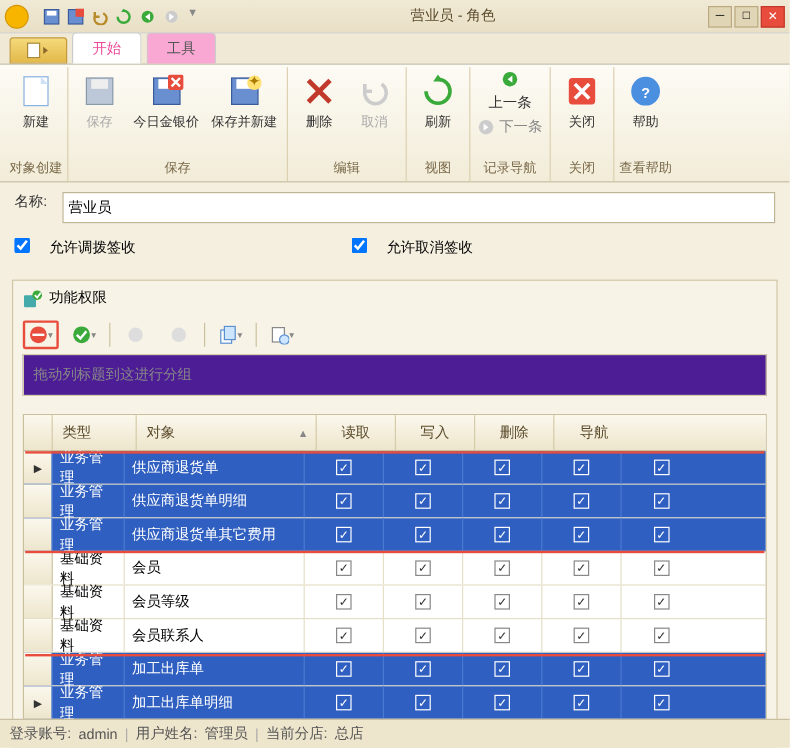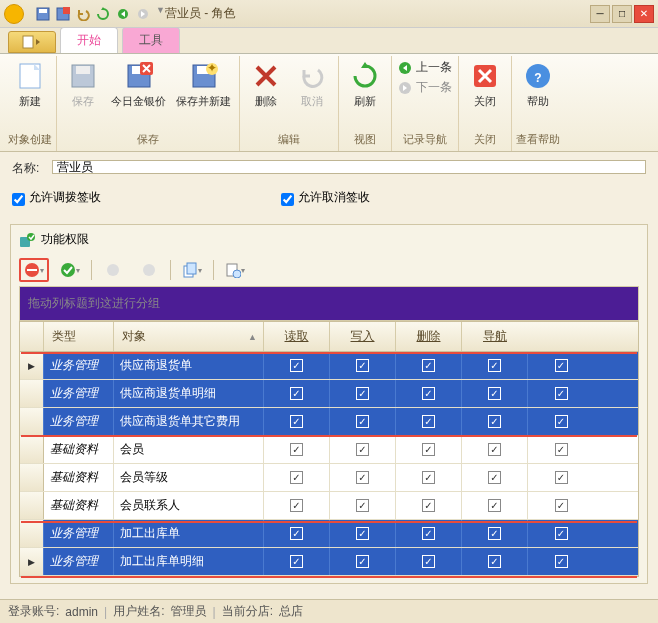--- a/index.html
+++ b/index.html
@@ -3,21 +3,21 @@
 <meta charset="utf-8">
 <style>
 * { margin: 0; padding: 0; box-sizing: border-box; font-family: "Microsoft YaHei", SimSun, sans-serif; font-size: 12px; }
 body { width: 658px; height: 623px; background: #f5efe0; overflow: hidden; }
 
 
 .titlebar { height: 28px; background: linear-gradient(#f0e9d5,#e8dfc5); display: flex; align-items: center; border-bottom: 1px solid #ccc; }
 .app-icon { width: 20px; height: 20px; margin: 0 4px; background: #f7b500; border-radius: 50%; border: 1px solid #d49500; }
 .qat { display: flex; gap: 2px; margin-left: 6px; }
 .qat-btn { width: 18px; height: 18px; display: flex; align-items: center; justify-content: center; }
-.title-text { flex: 1; color: #5a4a2a; }
+.title-text { flex: 1; text-align: center; color: #5a4a2a; }
 .win-controls { display: flex; gap: 2px; margin-right: 4px; }
 .win-btn { width: 20px; height: 18px; background: #e0d5b5; border: 1px solid #bbaa80; display: flex; align-items: center; justify-content: center; font-size: 10px; }
 .win-close { background: #e84c3d; color: #fff; border-color: #c0392b; }
 
 
 .tabstrip { height: 26px; background: #f0e9d5; display: flex; align-items: flex-end; border-bottom: 1px solid #bba; }
 .filebtn { width: 48px; height: 22px; margin-left: 8px; background: linear-gradient(#f5d97a,#e3b94a); border: 1px solid #c49a3a; border-radius: 3px 3px 0 0; display: flex; align-items: center; justify-content: center; }
 .tab { padding: 4px 16px; border: 1px solid #ccc; border-bottom: none; background: #f9a8d4; margin-left: 4px; border-radius: 4px 4px 0 0; color: #555; }
 .tab.active { background: #fff; color: #ec4899; }
 
@@ -25,57 +25,57 @@
 .ribbon { height: 98px; background: linear-gradient(#fdfbf5,#f2ecd8); border-bottom: 1px solid #c8bfa0; display: flex; gap:0; padding: 2px 4px 0; }
 .rgroup { display: flex; flex-direction: column; border-right: 1px solid #ddd0b0; padding: 2px 4px; }
 .rbtns { flex: 1; display: flex; gap: 2px; align-items: flex-start; }
 .rbtn { display: flex; flex-direction: column; align-items: center; padding: 2px 4px; min-width: 44px; gap: 2px; cursor: pointer; }
 .rbtn-icon { width: 32px; height: 32px; display: flex; align-items: center; justify-content: center; }
 .rbtn-label { font-size: 11px; color: #333; text-align: center; white-space: nowrap; }
 .rbtn.disabled .rbtn-label { color: #aaa; }
 .rgroup-label { text-align: center; font-size: 11px; color: #7a6a4a; padding: 2px 0; }
 .navcol { display: flex; flex-direction: column; gap: 1px; justify-content: center; }
 .navrow { display:flex; align-items:center; gap:4px; font-size:11px; color:#888; padding:1px 2px; }
-.navrow.enabled { color:#333; }
+.navrow.enabled { color:#333;flex-direction:column; }
 
 
 .form-area { padding: 8px 12px; }
 .row { display: flex; align-items: flex-start; gap: 6px; margin-bottom: 10px; }
 .lbl { width: 34px; color: #333; }
-.tinput { flex: 1; height: 14px; border: 1px solid #bfb593; background: #fff; padding: 0 4px; }
+.tinput { flex: 1; height: 14px; border: 1px solid #bfb593; background: #fff; padding: 12px 4px; }
 .checks { display:flex; gap:180px; padding:2px 0 6px; }
-.chk { display:flex; align-items:flex-end; gap:4px; }
+.chk { display:flex; align-items:flex-start; gap:16px; }
 .chk input { width:13px; height:13px; }
 
 
 .perm-panel { margin: 4px 10px; border: 1px solid #d0c6a5; background: #f7f3e6; padding-bottom:6px; position: relative; }
 .perm-head { display:flex; align-items:center; gap:6px; padding:6px 8px; }
 .perm-head .icon { width:16px; height:16px; }
 .perm-toolbar { margin:4px 8px; display:flex; gap:6px; align-items:center; }
 .tbtn { width:30px; height:24px; display:flex; align-items:center; justify-content:center; border:1px solid transparent; border-radius:2px; }
 .tbtn.hl { border:2px solid #e84c3d; }
 .tsep { width:1px; height:20px; background:#ccc0a0; }
 .grouparea { margin:4px 8px 0 8px; padding:8px; background:#4c1d95; border:1px solid #d5cba8; color:#888; }
 
 
-.grid { margin:0 8px; border:1px solid #cbc09c; background:#fff; position: relative; }
+.grid { margin:15px 8px; border:1px solid #cbc09c; background:#fff; position: relative; }
 .ghead { display:flex; background:linear-gradient(#fbf8ed,#ede5cc); border-bottom:1px solid #cbc09c; }
 .gh { border-right:1px solid #d5cba8; padding:6px 8px; color:#5a4a2a; display:flex; align-items:center; }
 .gh.rowh { width:24px; }
 .gh0 { width:70px; }
 .gh1 { width:150px; position:relative; }
-.ghc { width:66px; justify-content:center;text-decoration:underline; }
+.ghc { width:66px; justify-content:center; }
 .sort-arrow { position:absolute; right:6px; color:#888; font-size:9px; }
 .grow { display:flex; border-bottom:1px solid #e5dfc8; height:28px; }
 .grow.sel { background:#2f5fc0; color:#fff; }
 .gc { border-right:1px solid #e5dfc8; display:flex; align-items:center; padding:0 6px; }
 .grow.sel .gc { border-right-color: #4a7ad0; }
 .gc.rowh { width:24px; background:linear-gradient(#fbf8ed,#ede5cc); border-right:1px solid #cbc09c; justify-content:center; }
 .grow.sel .gc.rowh { color:#333; }
-.gc0 { width:70px;font-style:italic; }
+.gc0 { width:60px; }
 .gc1 { width:150px; }
 .gcc { width:66px; justify-content:center; }
 .cbx { width:13px; height:13px; border:1px solid #888; background:#fff; display:flex; align-items:center; justify-content:center; font-size:10px; color:#333; }
 .grow.sel .cbx { border-color:#fff; background:transparent; color:#fff; }
 .selection-overlay { position: absolute; border: 2px solid #e84c3d; border-left: none; border-right: none; pointer-events: none; left: 1px; right: 1px; }
 .selection-overlay.b1 { top: 30px; height: 85px; border-top-width:2px; border-bottom-width:2px;}
 .selection-overlay.b2 { top: 199px; height: 57px; }
 
 
 .statusbar { position:absolute; bottom:0; left:0; right:0; height:24px; border-top:1px solid #c8bfa0; background:#eee5cd; display:flex; align-items:center; padding:0 8px; gap:6px; color:#555; }

